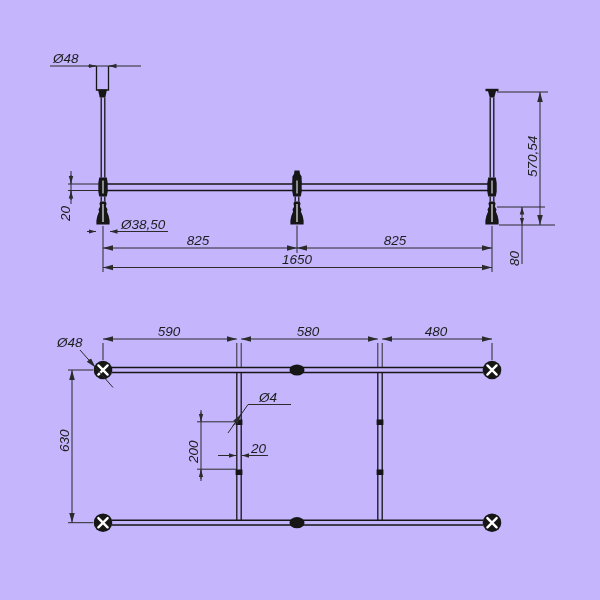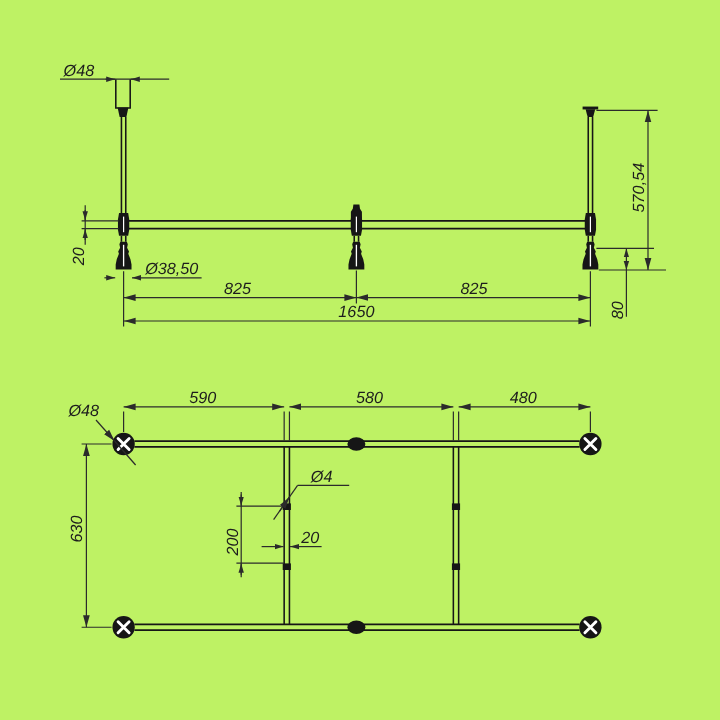--- a/index.html
+++ b/index.html
@@ -1,16 +1,16 @@
 <!DOCTYPE html>
 <html><head>
 <meta charset="utf-8">
 <style>
   html,body{margin:0;padding:0;background:#ffffff;}
-  .stage{width:600px;height:600px;background:#bef264;position:relative;overflow:hidden;}
+  .stage{width:600px;height:600px;background:#c4b5fd;position:relative;overflow:hidden;}
   svg{display:block;}
   .ink{stroke:#161616;fill:none;stroke-width:1.5;}
   .inkthin{stroke:#161616;fill:none;stroke-width:1.3;}
   .fill{fill:#161616;stroke:none;}
   .dim{stroke:#2b2b2b;fill:none;stroke-width:1;}
   .dimtext{font-family:"Liberation Sans",sans-serif;font-style:italic;font-size:13.5px;fill:#1d1d1d;}
   .xmark{stroke:#ffffff;stroke-width:2.4;stroke-linecap:round;fill:none;}
   .slit{fill:#ffffff;stroke:none;}
 </style>
 </head>

